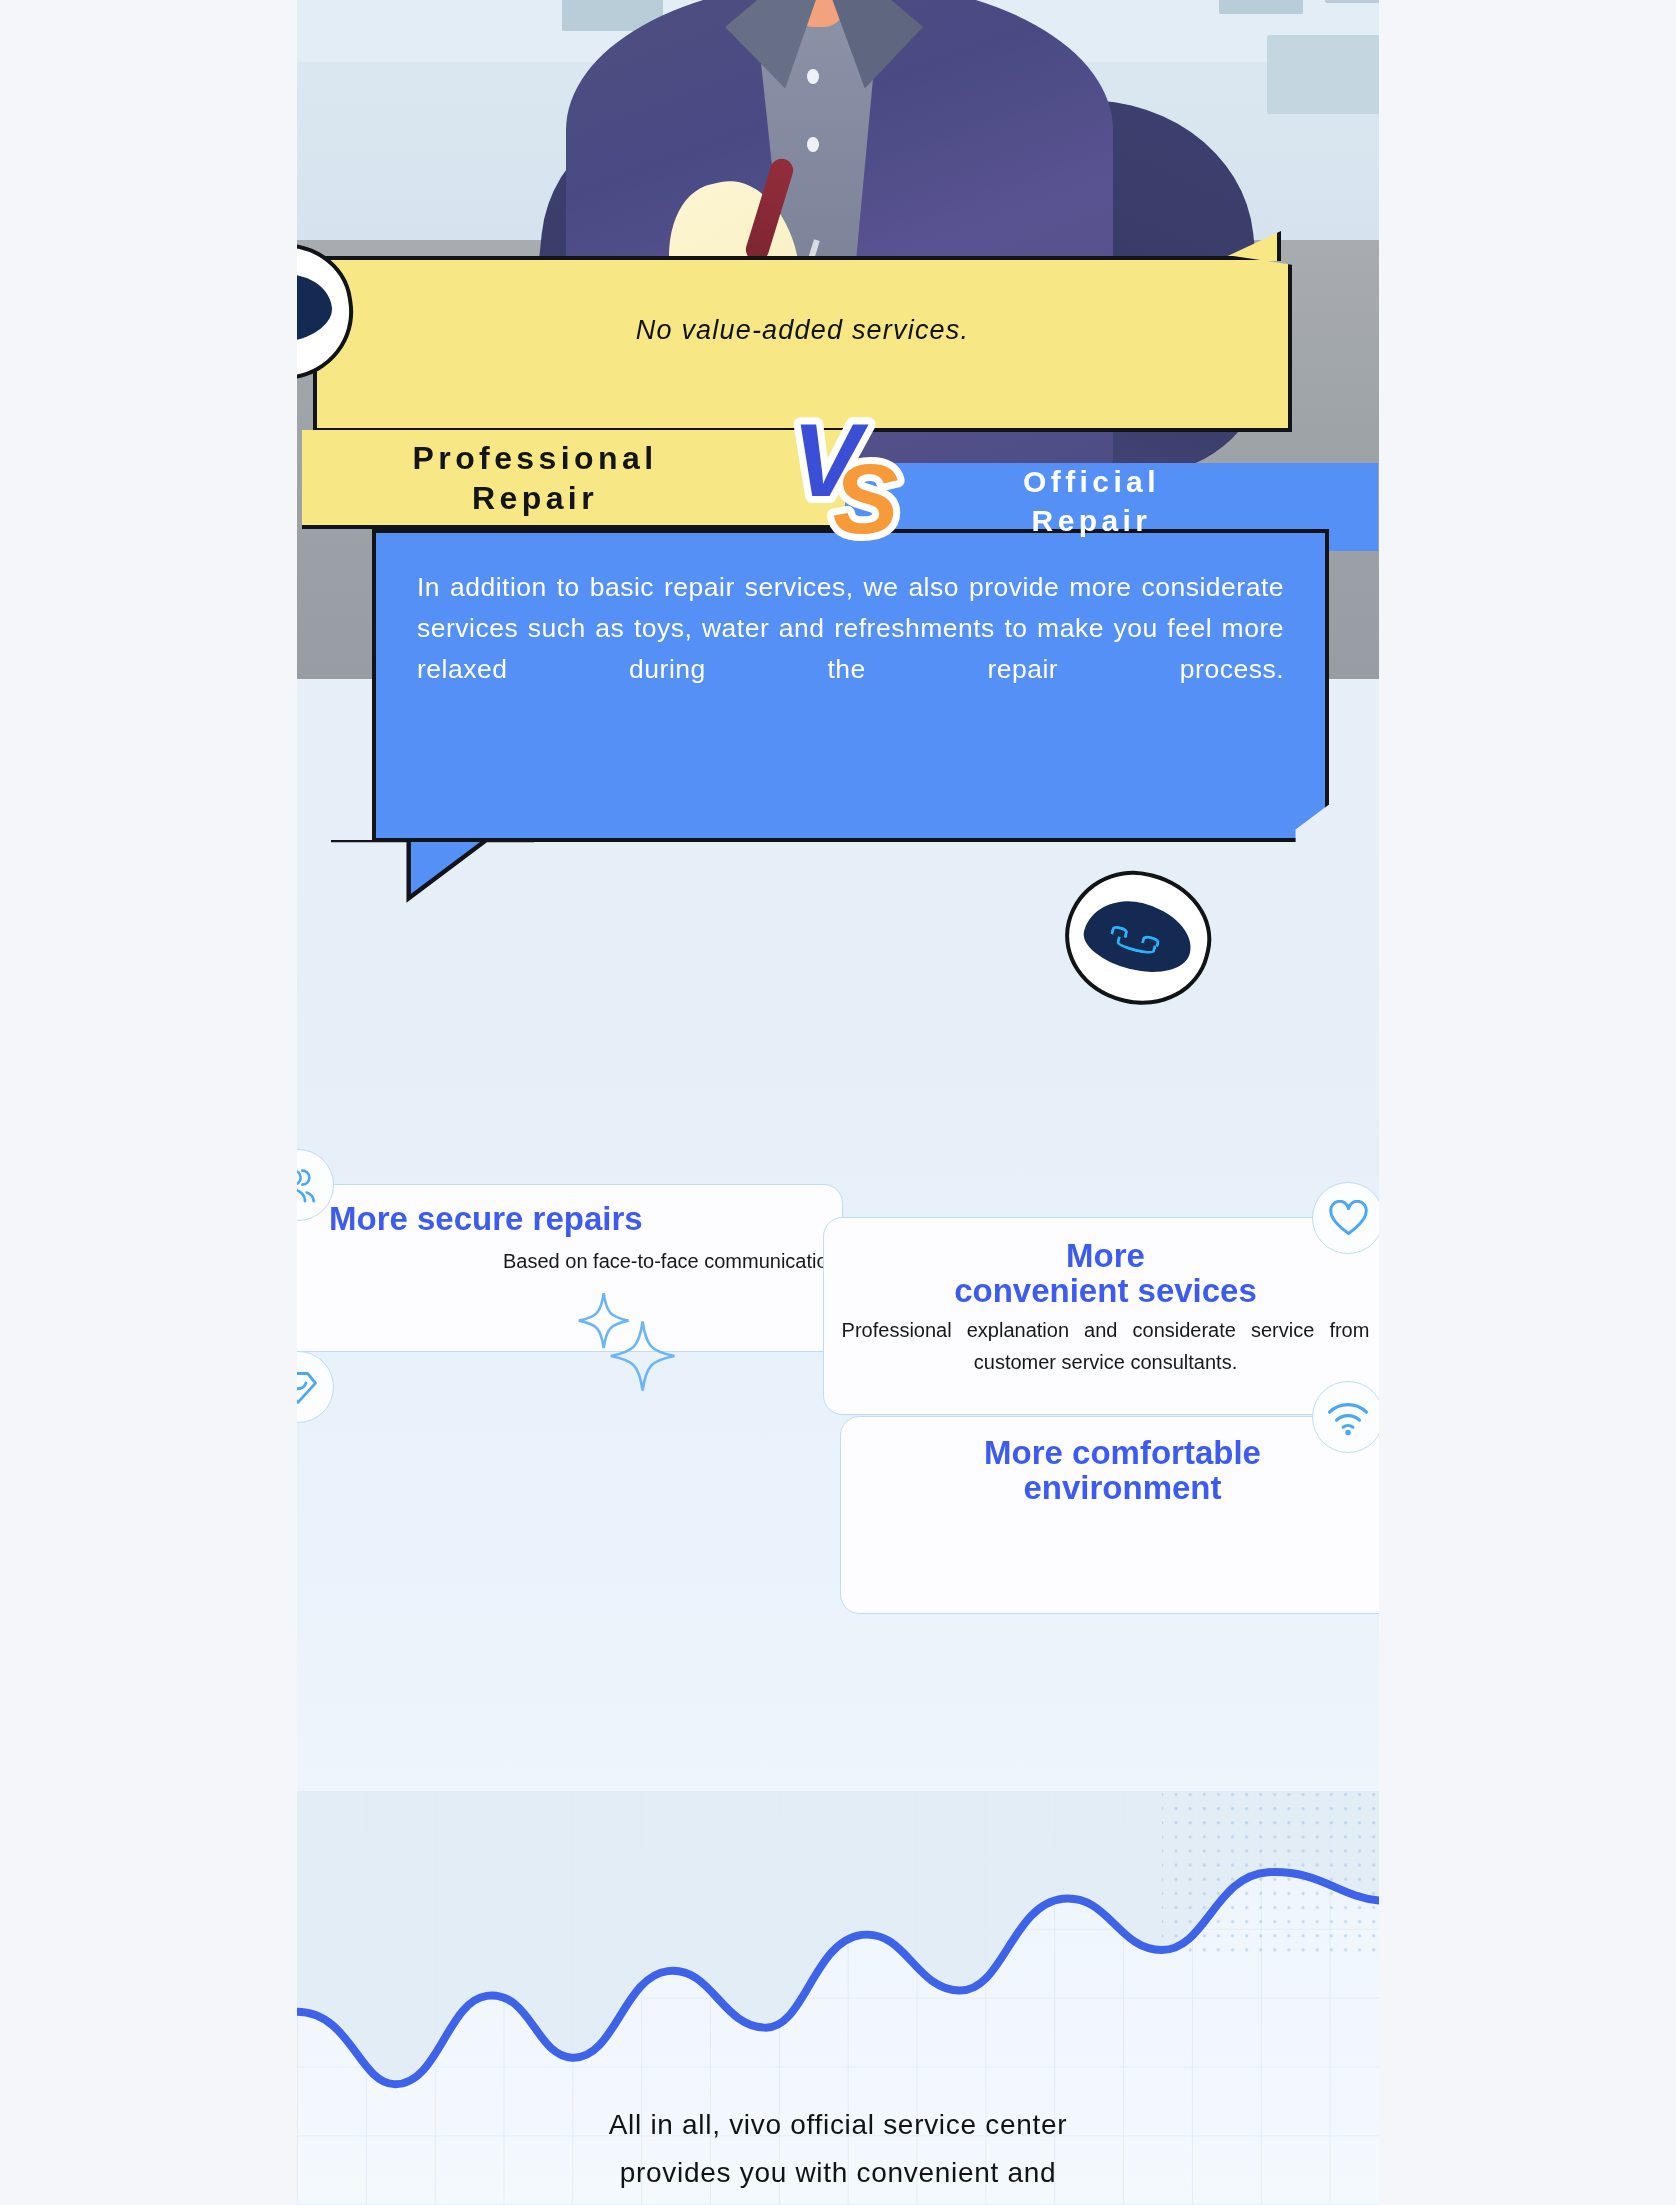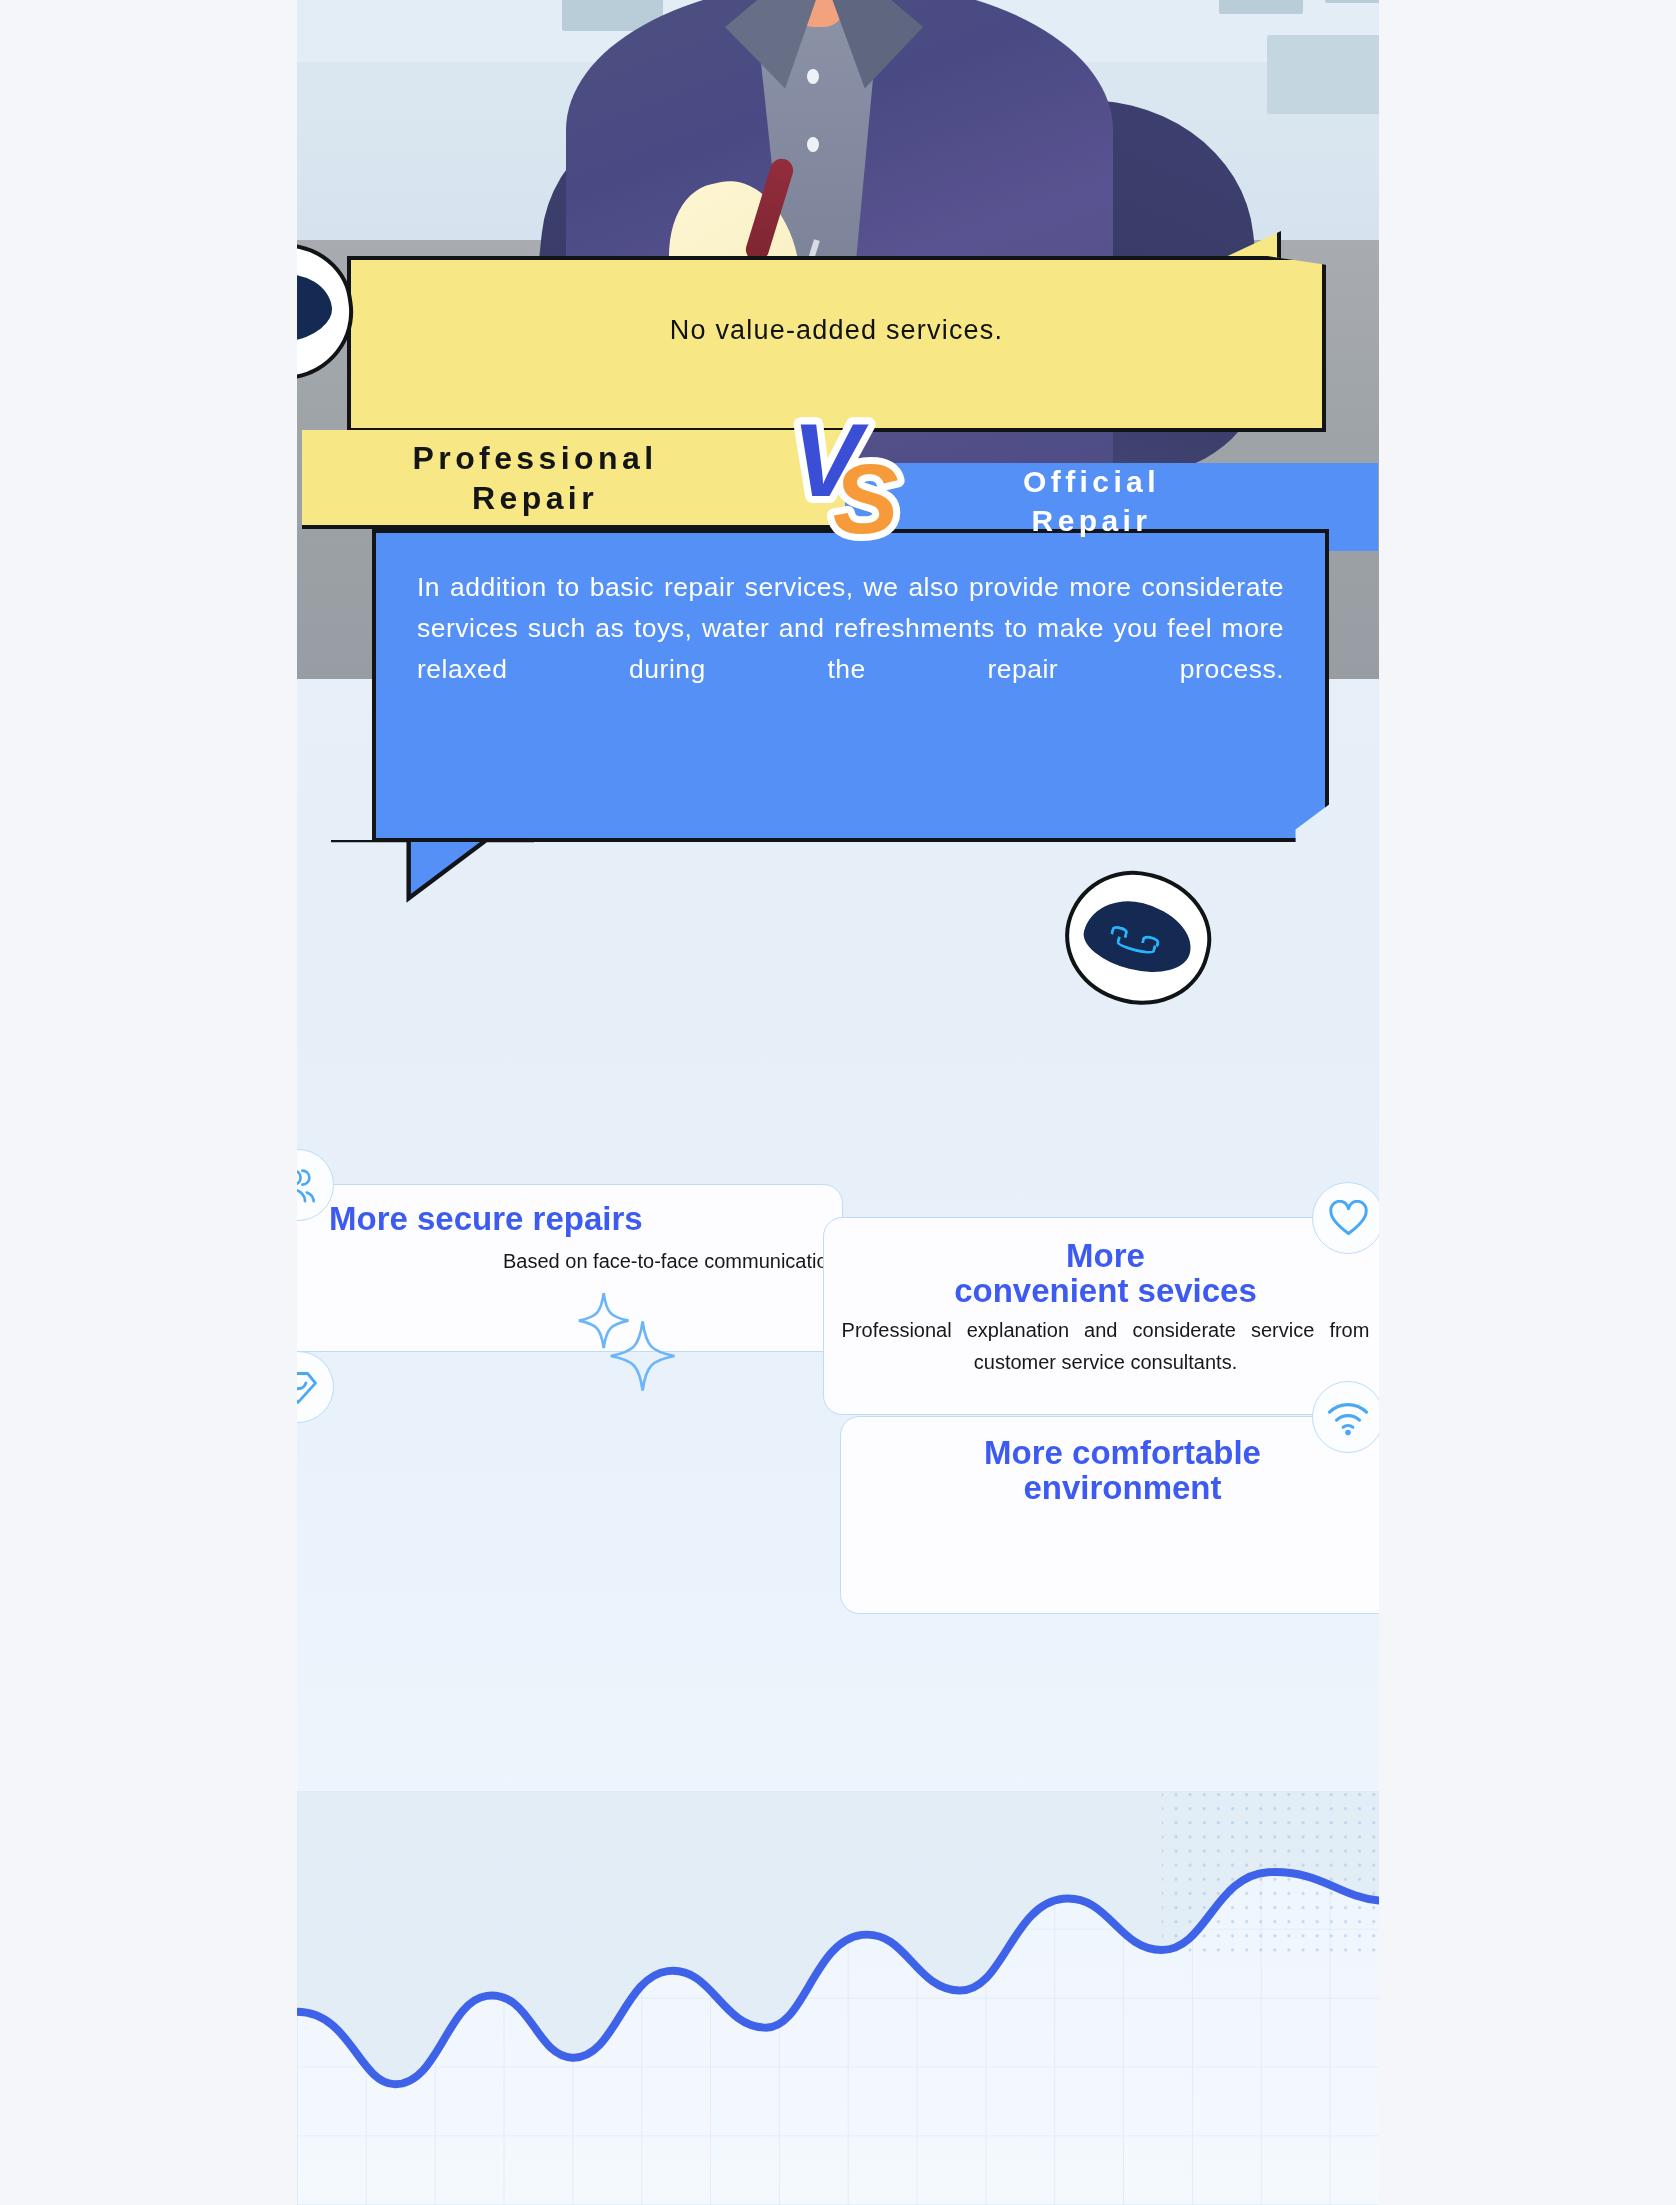--- a/index.html
+++ b/index.html
@@ -123,23 +123,24 @@
     background:#142a53; border-radius:46% 54% 50% 50% / 62% 56% 44% 38%; }
   .sm-eye { position:absolute; width:16%; height:14%;
     border:3.5px solid #26b4fb; border-bottom:none; border-radius:50% 50% 0 0; }
   .he1 { left:24%; top:42%; }
   .he2 { left:54%; top:44%; }
   .happy-mouth { position:absolute; left:31%; top:56%; width:38%; height:17%;
     border:3.5px solid #26b4fb; border-top:none; border-radius:0 0 48% 48%; }
 
   
   .yellow-bubble {
-    position:absolute; left:50px; top:256px; width:979px; height:176px;
+    position:absolute; left:16px; top:256px; width:979px; height:176px;
     background:#f8e885; border:4.4px solid #121418; z-index:4;
     clip-path: polygon(0 0, 94% 0, 100% 5%, 100% 100%, 0 100%);
+    font-style: italic;
   }
   .yellow-bubble .txt {
     position:absolute; left:0; right:0; top:55px; text-align:center;
     font-size:27px; color:#101213; letter-spacing:1.2px;
   }
   .yellow-notch {
     position:absolute; left:920px; top:231px; width:64px; height:30px;
     background:#f8e885; z-index:3;
     clip-path: polygon(0 100%, 100% 100%, 100% 0);
     border-right:4.4px solid #121418;
@@ -417,16 +418,20 @@
         <rect x="980" y="0" width="246" height="190" fill="url(#dots)"></rect>
         <path d="M0 250 C 60 250 70 330 110 332 C 160 334 170 238 215 232
                  C 265 226 270 300 312 302 C 360 304 370 210 420 204
                  C 470 198 480 266 530 268 C 575 270 585 170 640 163
                  C 690 157 700 224 750 226 C 800 228 810 128 868 122
                  C 920 117 930 180 980 180 C 1030 180 1040 96 1100 92
                  C 1160 89 1180 120 1226 124" fill="none" stroke="#3e62e8" stroke-width="9" stroke-linecap="round"></path>
       </svg>
     </div>
 
+    <div class="footer-txt">
+      <div>All in all, vivo official service center</div>
+      <div>provides you with convenient and</div>
+    </div>
 
   </div>
 </div>
 
 
 </body></html>

